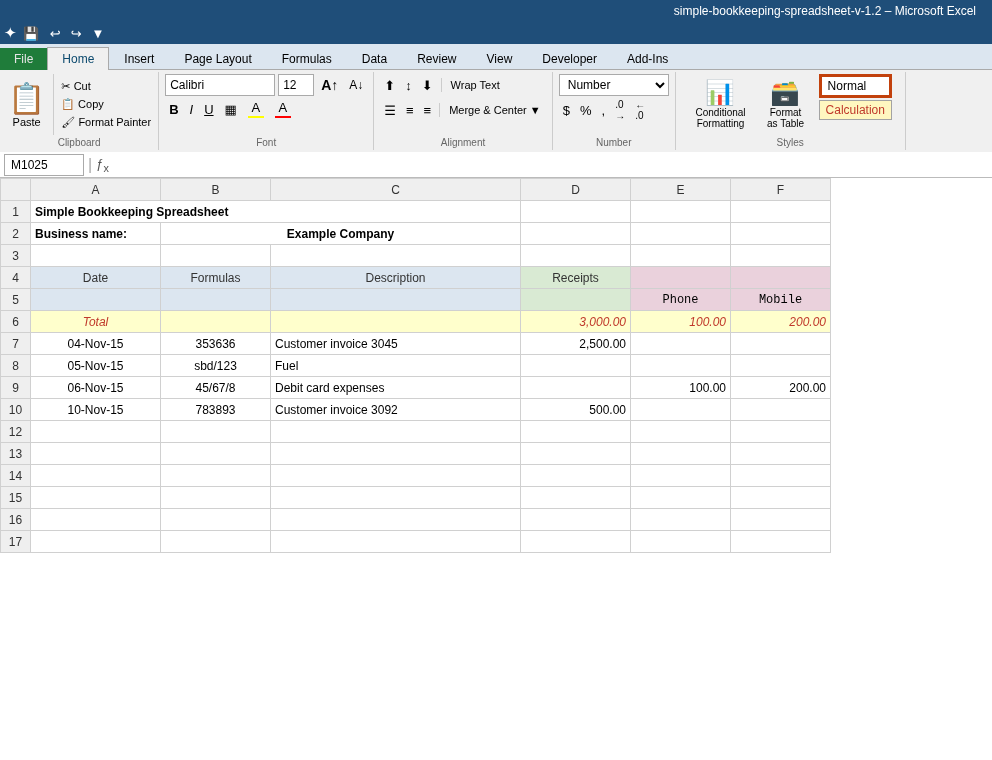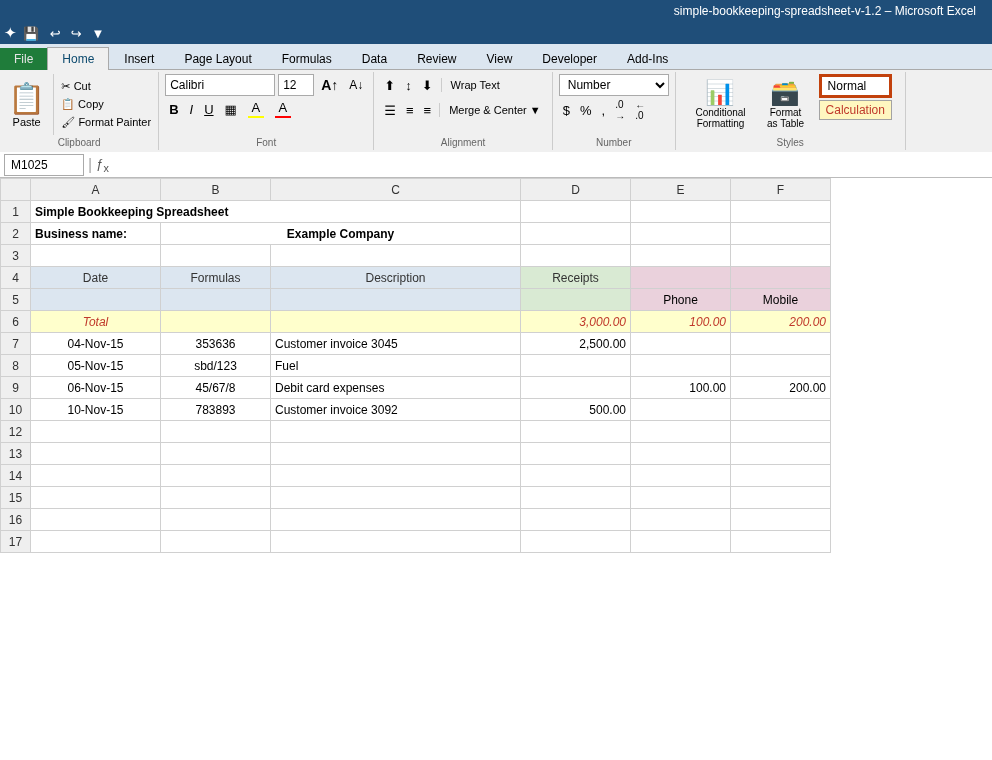--- a/index.html
+++ b/index.html
@@ -316,20 +316,21 @@
       color: #333;
     }
     .cell-receipts {
       background: #d9ead3;
       text-align: center;
       color: #333;
     }
     .cell-receipts-sub {
       background: #ead1dc;
       text-align: center;
+      font-family: Liberation Mono, monospace;
     }
     .cell-total {
       background: #ffffcc;
       text-align: center;
       color: #c0392b;
       font-style: italic;
     }
     .cell-number {
       text-align: right;
     }

